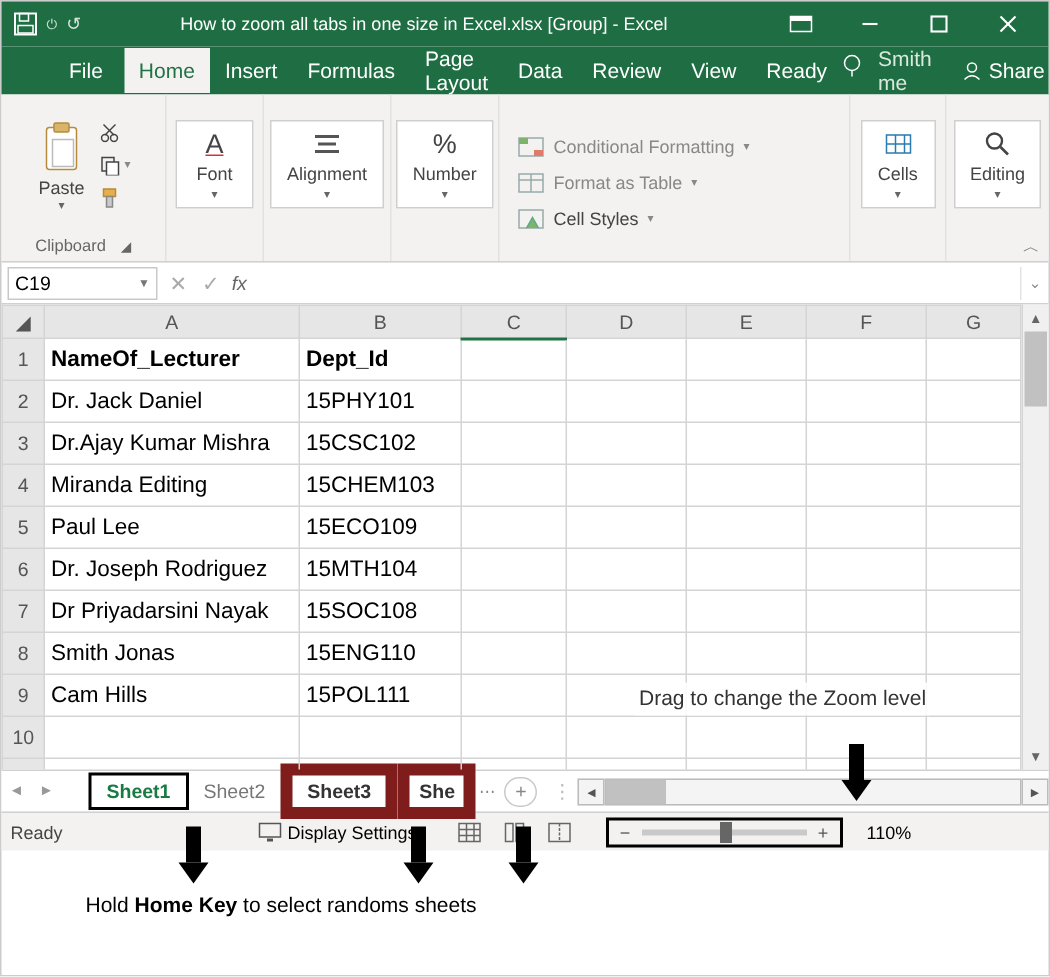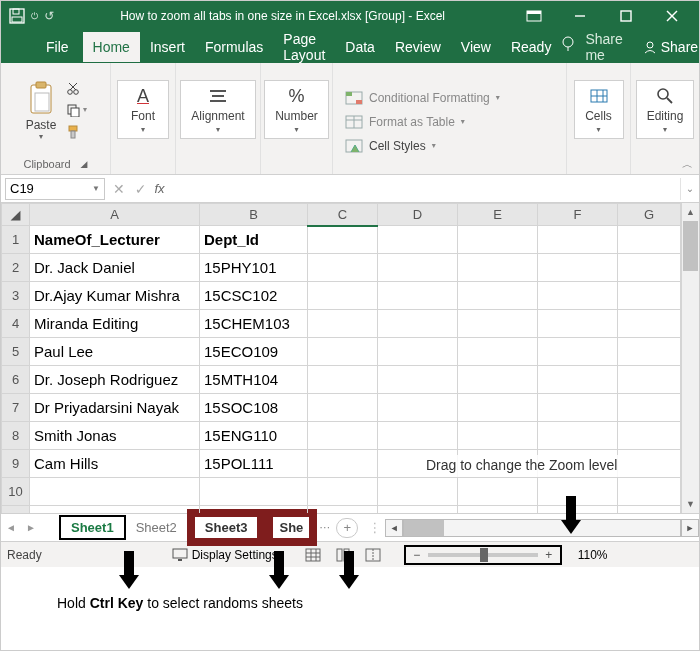--- a/index.html
+++ b/index.html
@@ -133,21 +133,21 @@
     <div class="tab">Data</div>
     <div class="tab">Review</div>
     <div class="tab">View</div>
     <div class="tab">Ready</div>
     <div class="bulb">
         <svg width="14" height="16">
           <ellipse cx="7" cy="6" rx="5" ry="5" fill="none" stroke="#fff"></ellipse>
           <line x1="7" y1="11" x2="7" y2="15" stroke="#fff"></line>
         </svg>
       </div>
-    <div class="tellme">Share me</div>
+    <div class="tellme">Smith me</div>
     <div class="spacer"></div>
     <div class="share">
       <svg width="14" height="14">
           <circle cx="7" cy="5" r="3" fill="none" stroke="#fff"></circle>
           <path d="M2 13 Q7 8 12 13" fill="none" stroke="#fff"></path>
         </svg>
       <span>Share</span>
     </div>
   </div>
 
@@ -530,16 +530,16 @@
   <div class="arrow-down" style="left:268px; top:550px;">
       <div class="shaft"></div>
       <div class="head"></div>
     </div>
   <div class="arrow-down" style="left:338px; top:550px;">
       <div class="shaft"></div>
       <div class="head"></div>
     </div>
 
   <div class="annotation" style="left:56px; top:594px;">
-    <span>Hold </span><b>Ctrl Key</b><span> to select randoms sheets</span>
+    <span>Hold </span><b>Home Key</b><span> to select randoms sheets</span>
   </div>
 
 </div>
 
 </body></html>

